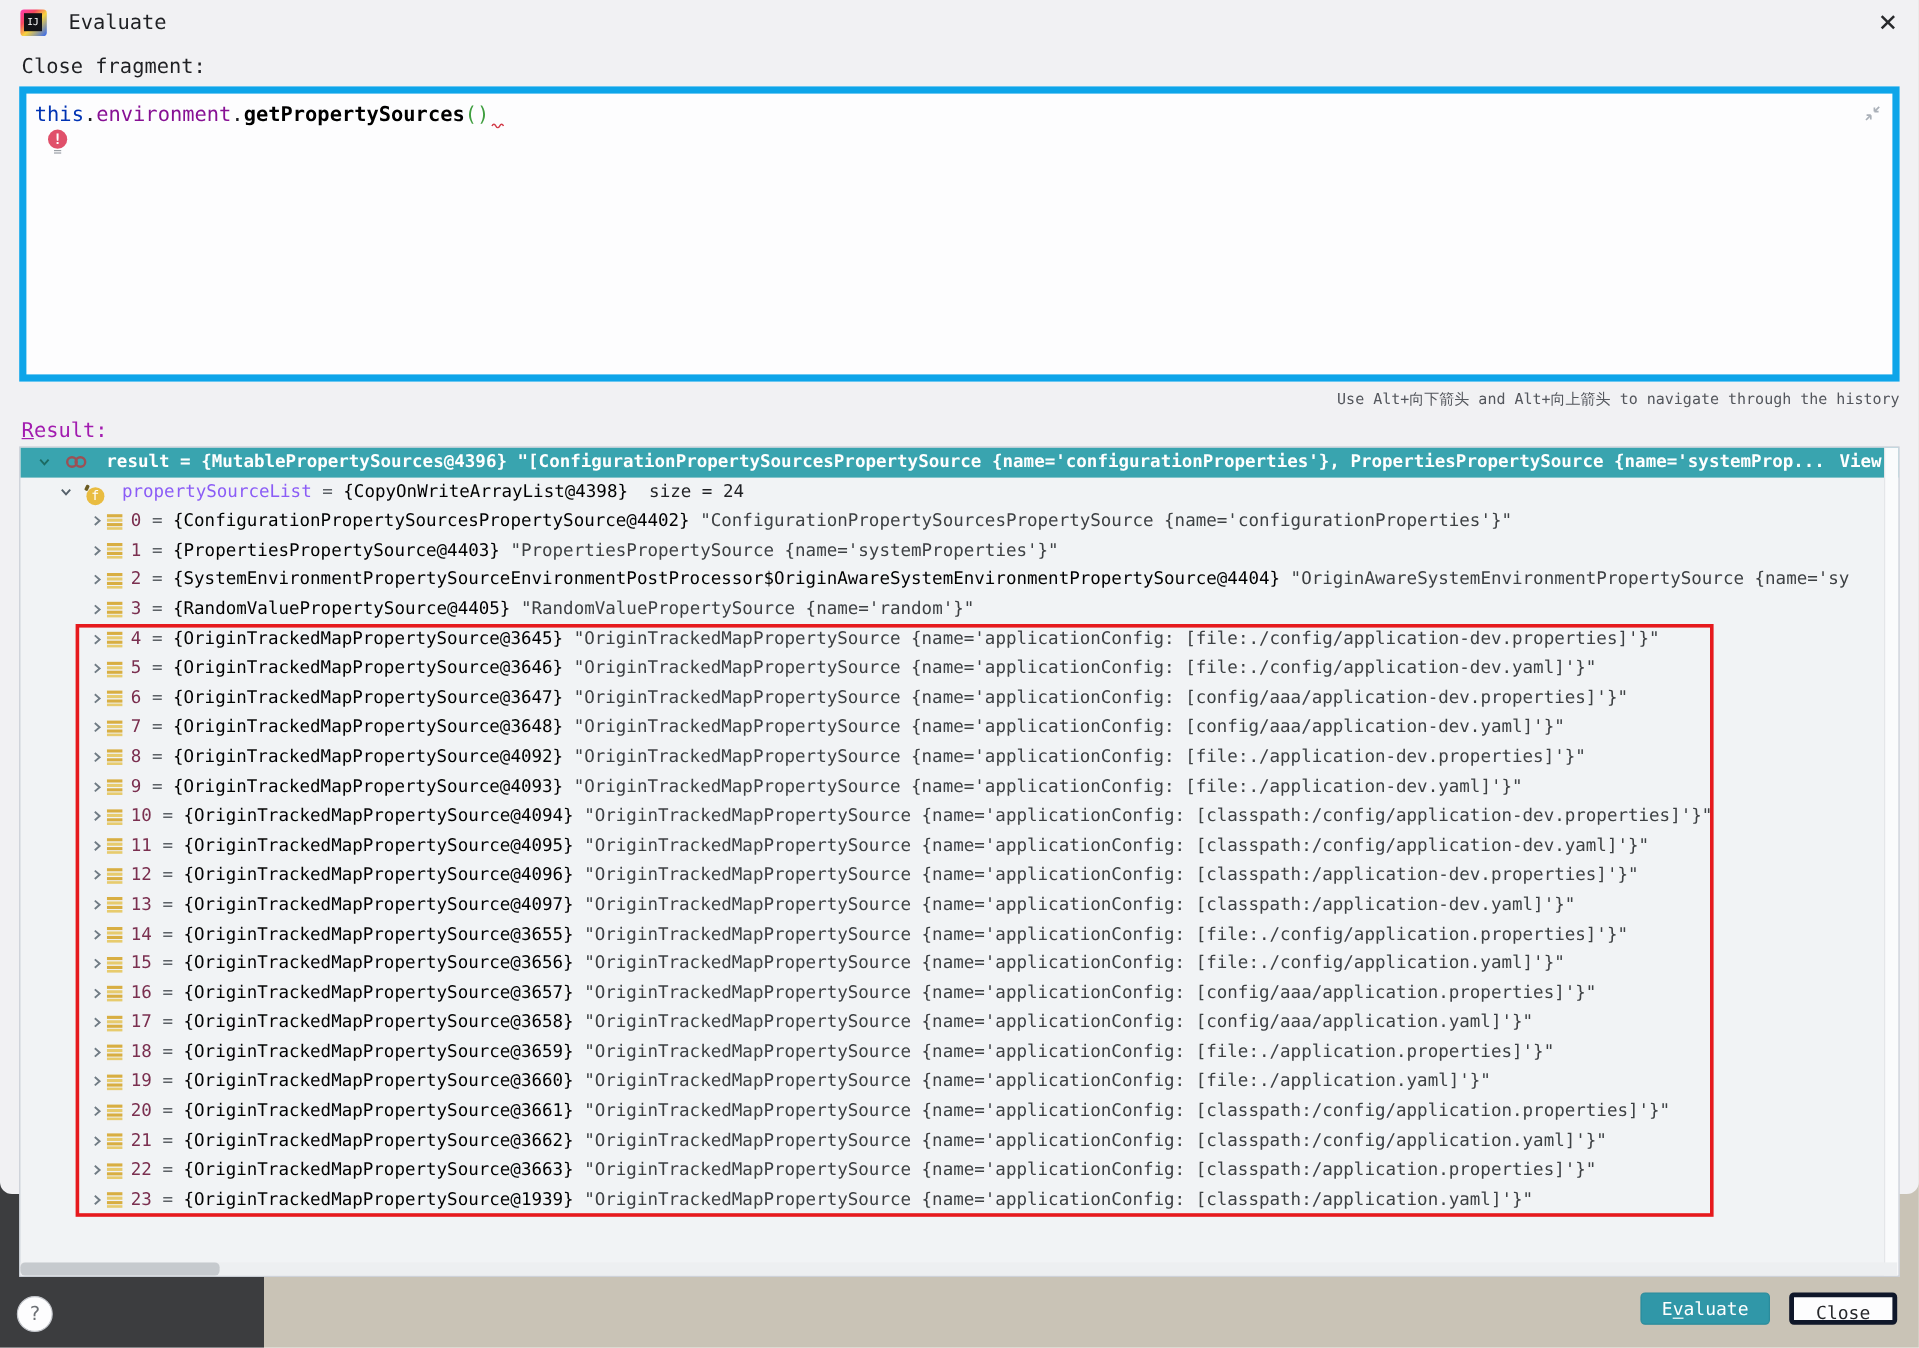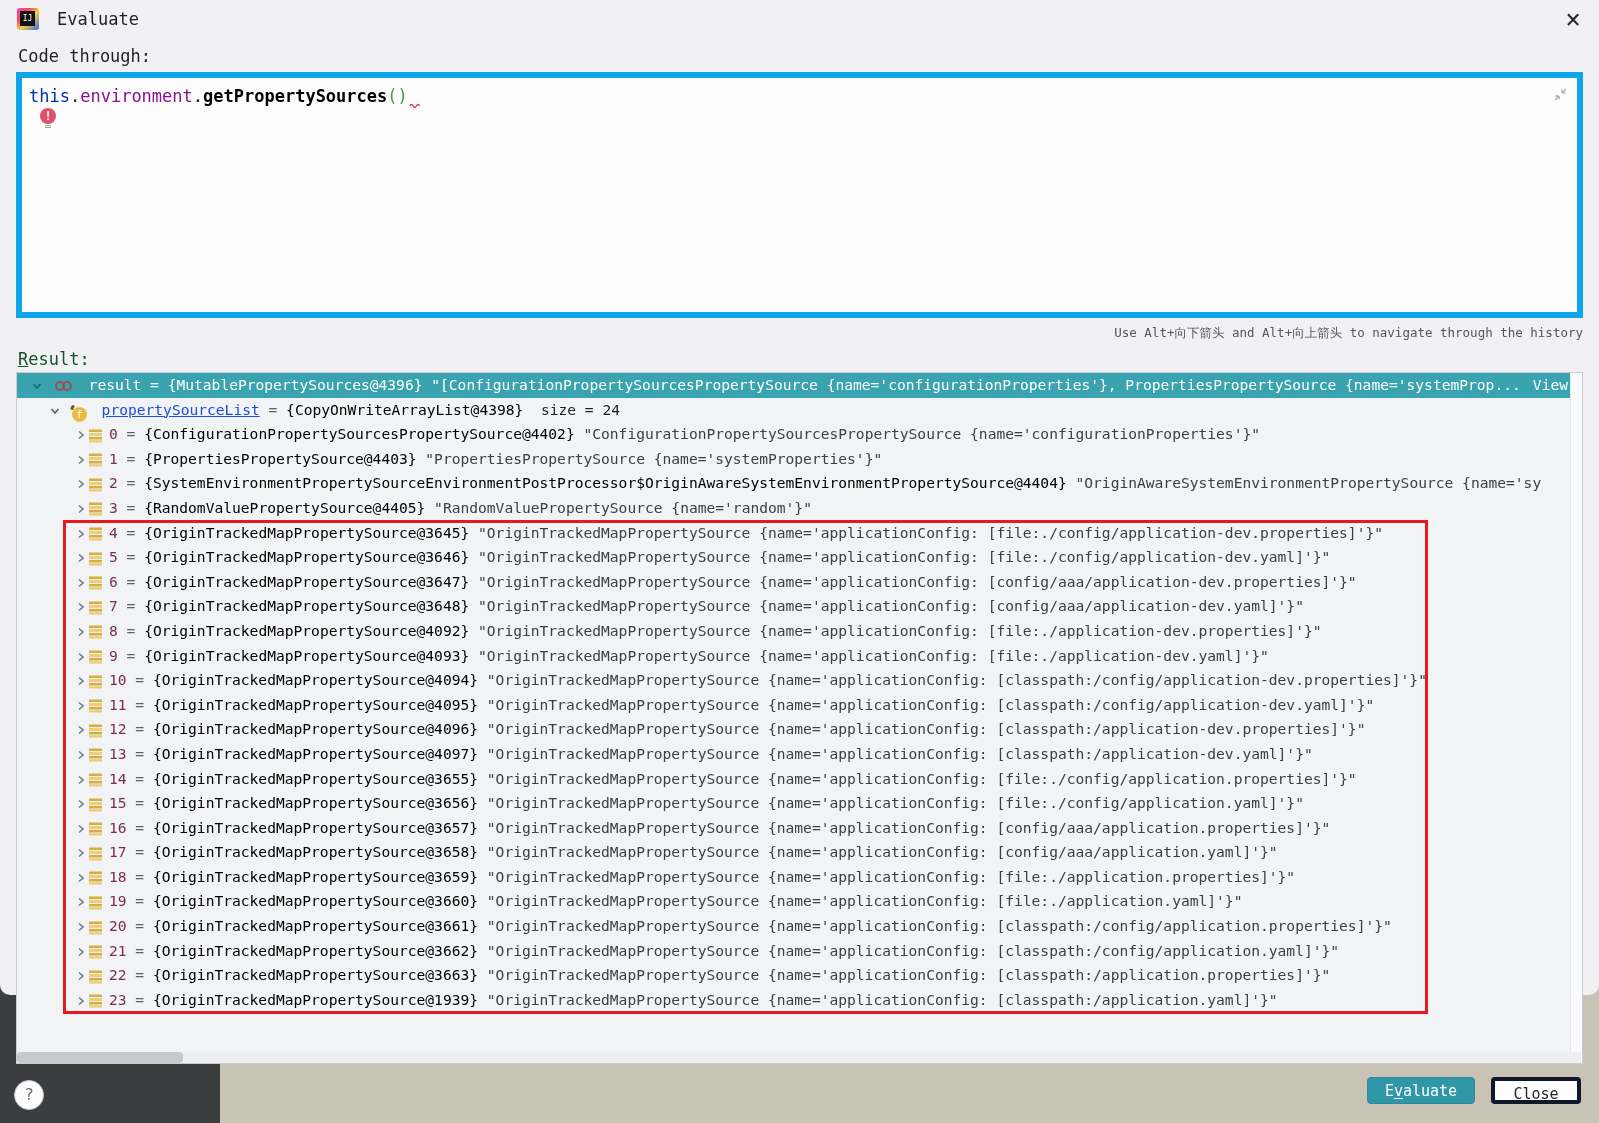--- a/index.html
+++ b/index.html
@@ -17,21 +17,21 @@
   
   .titlebar { position:absolute; left:0; top:0; width:100%; height:38px; display:flex; align-items:center; }
   .logo { position:absolute; left:17px; top:8px; width:22px; height:22px; border-radius:3px;
           background:linear-gradient(135deg,#fc3cb4 0%,#f7485f 30%,#f7d33e 55%,#2f65f7 100%); }
   .logo .logo-inner { position:absolute; left:3px; top:3px; width:15px; height:15px; background:#121216;
           color:#fff; font-size:8px; line-height:15px; text-align:center; }
   .title-text { position:absolute; left:57px; top:9px; font-size:17px; color:#1f2023; }
   .close-x { position:absolute; right:18px; top:4px; font-size:26px; color:#28292b; cursor:pointer; line-height:30px; }
   
   .codefrag-label { position:absolute; left:18px; top:46px; font-size:17px; color:#1f2023; }
-  .result-label { position:absolute; left:18px; top:349px; font-size:17px; color:#14532d; }
+  .result-label { position:absolute; left:18px; top:349px; font-size:17px; color:#a21caf; }
   .result-label::first-letter { text-decoration:underline; }
   
   .editor { position:absolute; left:16px; top:72px; width:1567px; height:246px;
             background:#fdfdfe; border:6px solid #0ea5e9; }
   .code-line { position:absolute; left:7px; top:5px; font-size:17px; white-space:pre; line-height:26px; }
   .tok-keyword { color:#0033b3; }
   .tok-plain   { color:#1f2023; }
   .tok-field   { color:#871094; }
   .tok-method  { color:#000; font-weight:bold; }
   .tok-paren   { color:#3f9e3f; }
@@ -45,29 +45,29 @@
   .hint { position:absolute; right:16px; top:325px; font-size:12.5px; color:#53565c; }
   
   .tree { position:absolute; left:16px; top:372px; width:1567px; height:692px;
           background:#f1f3f5; border:1px solid #c7ccd5; overflow:hidden; }
   .vscroll { position:absolute; right:0; top:0; width:12px; height:100%;
              background:#fafbfc; border-left:1px solid #e4e6e9; }
   .rows { position:absolute; left:0; top:0; width:100%; }
   .row { height:24.6px; line-height:24.6px; white-space:nowrap; font-size:14.6px; overflow:hidden; }
   .row .chev { display:inline-block; width:16px; text-align:center; }
   .row svg { vertical-align:middle; }
-  .lvl1 { padding-left:12px; }
+  .lvl1 { padding-left:12px;font-weight:bold; }
   .lvl2 { padding-left:30px; }
   .lvl3 { padding-left:56px; }
   .row-selected { background:#39a4af; color:#fff; display:flex; }
   .row-selected .sel-main { flex:1 1 auto; overflow:hidden; white-space:nowrap; }
   .view-link { flex:0 0 auto; margin-right:14px; color:#fff; cursor:pointer; }
   .ico { display:inline-block; margin-right:6px; }
   .idx { color:#7a2f4f; }
-  .name-maroon { color:#1d4ed8;text-decoration:underline; }
+  .name-maroon { color:#8b5cf6; }
   .sep { color:#5c6166; }
   .ref { color:#000000; }
   .val { color:#3d4043; }
   .size-txt { color:#1f2023; }
   .field-ic { display:inline-block; width:15px; height:15px; border-radius:50%; background:#e9bc41;
               color:#fff; font-size:11px; line-height:15px; text-align:center; vertical-align:-3px; margin-right:6px; position:relative; }
   .field-ic::before { content:""; position:absolute; left:-1px; top:-2px; width:3px; height:5px;
               background:#6b5b22; transform:rotate(25deg); border-radius:1px; }
   
   .red-box { position:absolute; left:63px; top:520px; width:1365px; height:494px;
@@ -91,21 +91,21 @@
 <div class="dialog">
 
   <div class="titlebar">
     <div class="logo">
         <div class="logo-inner">IJ</div>
       </div>
     <div class="title-text">Evaluate</div>
     <div class="close-x">×</div>
   </div>
 
-  <div class="codefrag-label">Code through:</div>
+  <div class="codefrag-label">Close fragment:</div>
 
   <div class="editor">
     <div class="code-line" id="code-line"><span class="tok-keyword">this</span><span class="tok-plain">.</span><span class="tok-field">environment</span><span class="tok-plain">.</span><span class="tok-method">getPropertySources</span><span class="tok-paren">()</span><svg width="14" height="7" class="squiggle">
           <path d="M1 5 q1.6 -3 3.2 0 q1.6 3 3.2 0 q1.6 -3 3.2 0" fill="none" stroke="#d23b49" stroke-width="1.3"></path>
         </svg></div>
     <div class="bulb">!</div>
     <div class="bulb-base"></div>
     <svg class="collapse-ic" width="15" height="15">
       <path d="M13 2 L9 6 M9 6 h3.5 M9 6 v-3.5 M2 13 L6 9 M6 9 h-3.5 M6 9 v3.5" stroke="#aab0b8" stroke-width="1.4" fill="none"></path>
     </svg>

